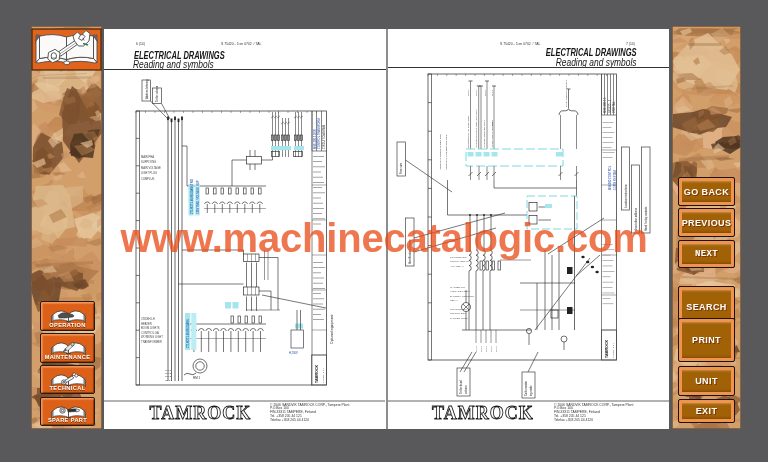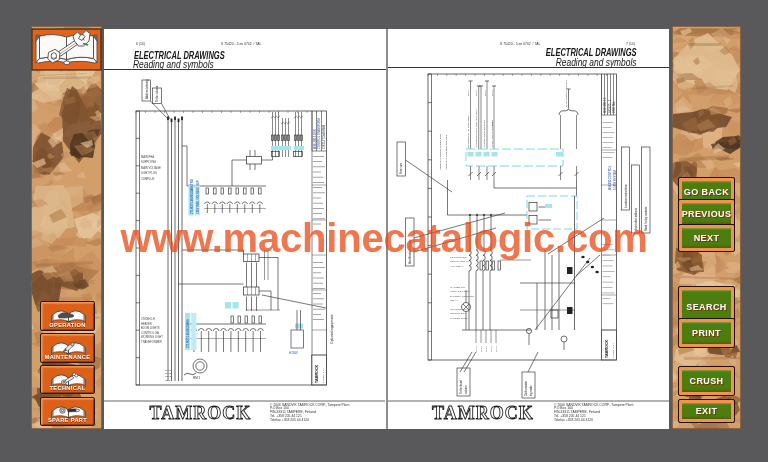--- a/index.html
+++ b/index.html
@@ -1,20 +1,20 @@
 <!DOCTYPE html>
 <html><head><meta charset="utf-8">
 <style>
 html,body{margin:0;padding:0;}
 body{width:768px;height:462px;overflow:hidden;position:relative;background:#59595b;font-family:"Liberation Sans", sans-serif;}
 .abs{position:absolute;}
 .rule{position:absolute;z-index:10;}
 .btnL{position:absolute;z-index:20;left:40px;width:55px;height:29px;box-sizing:border-box;border:1px solid #2b1a0d;border-radius:2px;background:#dd6018;box-shadow:inset 1px 1px 0 #f0935a, inset 2px 2px 1px rgba(255,200,150,.35), inset -1px -1px 1px #8a3c0c;}
 .btnL .lab{position:absolute;left:0;right:0;bottom:2.5px;text-align:center;font-size:5.6px;font-weight:bold;color:#fff;letter-spacing:.4px;text-shadow:0 1px 0 #6b2f08;}
-.btnR{position:absolute;z-index:20;left:678px;width:57px;height:29px;box-sizing:border-box;border:1px solid #1e120a;border-radius:2px;background:#4d7c0f;box-shadow:inset 0 0 0 3px #ef9350, inset 0 4px 2px rgba(255,220,180,.35), inset 0 -4px 3px rgba(90,40,5,.45);display:flex;align-items:center;justify-content:center;}
+.btnR{position:absolute;z-index:20;left:678px;width:57px;height:29px;box-sizing:border-box;border:1px solid #1e120a;border-radius:2px;background:#a16207;box-shadow:inset 0 0 0 3px #ef9350, inset 0 4px 2px rgba(255,220,180,.35), inset 0 -4px 3px rgba(90,40,5,.45);display:flex;align-items:center;justify-content:center;}
 .btnR span{font-size:9px;font-weight:bold;color:#fff;letter-spacing:.4px;text-shadow:1px 1px 0 #7a3508;}
 .hdr-t{position:absolute;z-index:10;font-style:italic;font-weight:bold;font-size:10px;color:#161616;white-space:nowrap;transform:scaleX(0.75);}
 .hdr-s{position:absolute;z-index:10;font-style:italic;font-size:10px;color:#161616;white-space:nowrap;transform:scaleX(0.84);}
 .hdr-tiny{position:absolute;z-index:10;font-size:3.4px;color:#333;white-space:nowrap;}
 #wm{position:absolute;left:0;top:216px;width:768px;text-align:center;font-size:40px;font-weight:bold;letter-spacing:-0.2px;color:rgba(232,74,22,0.75);z-index:40;}
 </style></head><body>
 <svg class="abs" style="left:0;top:0;z-index:1" width="768" height="462" viewBox="0 0 768 462">
 <defs>
       <filter id="soft" x="-5%" y="-5%" width="110%" height="110%">
         <feGaussianBlur stdDeviation="0.6"></feGaussianBlur>
@@ -1174,37 +1174,37 @@
         <path d="M35 7.8 l3.3 0.9 l0 1.4 l-3.3 0.9 Z" fill="#eee"></path>
       </g>
 </svg>
     <div class="lab">SPARE PART</div>
   </div>
 
 <div class="btnR" style="top:177px;height:29px;">
     <span>GO BACK</span>
   </div>
 
-<div class="btnR" style="top:199px;height:29px;">
+<div class="btnR" style="top:208px;height:29px;">
     <span>PREVIOUS</span>
   </div>
 
-<div class="btnR" style="top:224px;height:28px;">
+<div class="btnR" style="top:240px;height:28px;font-family:Liberation Mono, monospace;">
     <span>NEXT</span>
   </div>
 
 <div class="btnR" style="top:286px;height:42px;">
     <span>SEARCH</span>
   </div>
 
-<div class="btnR" style="top:318px;height:30px;">
+<div class="btnR" style="top:318px;height:44px;">
     <span>PRINT</span>
   </div>
 
 <div class="btnR" style="top:366px;height:30px;">
-    <span>CRUSH</span>
+    <span>UNIT</span>
   </div>
 
 <div class="btnR" style="top:399px;height:24px;">
     <span>EXIT</span>
   </div>
 
 <div id="wm">www.machinecatalogic.com</div>
 
 </body></html>

